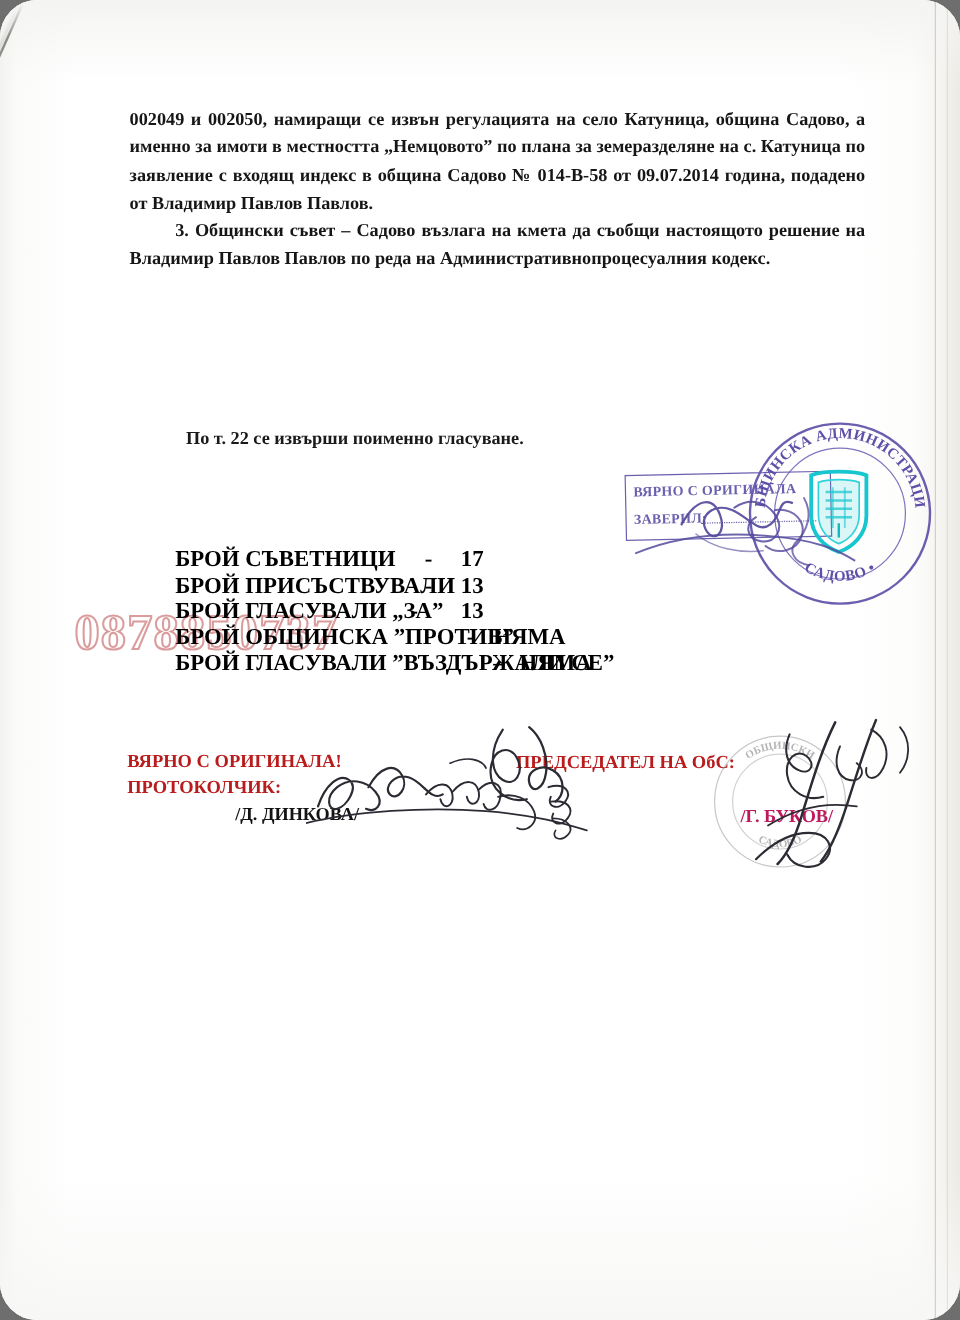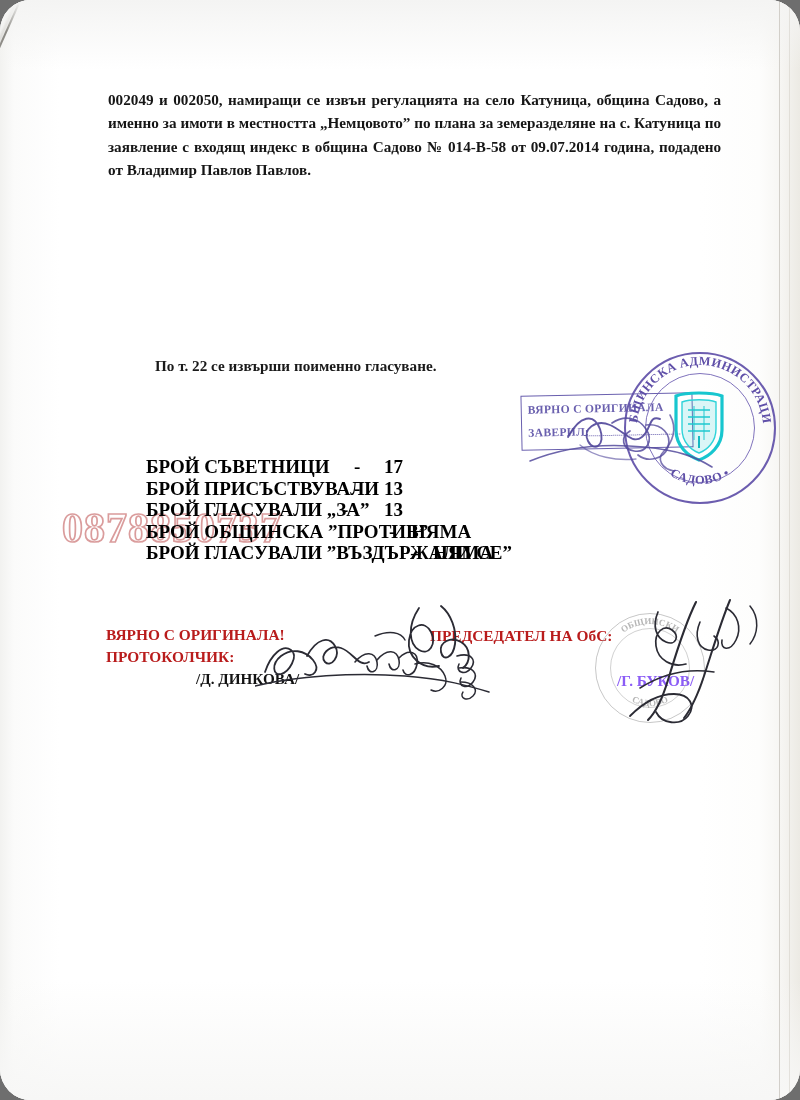--- a/index.html
+++ b/index.html
@@ -126,21 +126,21 @@
     position: absolute;
     font-size: 15.4px;
     line-height: 22px;
     color: #b91c1c;
     font-weight: 700;
     white-space: nowrap;
   }
   .sig-left  { left: 106px; top: 624px; }
   .sig-right { left: 430px; top: 625px; }
   .sig-name-left  { position: absolute; left: 196px; top: 670px; font-weight: 700; font-size: 15.2px; color:#131313; white-space: nowrap;}
-  .sig-name-right { position: absolute; left: 617px; top: 672px; font-weight: 700; font-size: 15.2px; color:#8b5cf6; white-space: nowrap;}
+  .sig-name-right { position: absolute; left: 617px; top: 672px; font-weight: 700; font-size: 15.2px; color:#be185d; white-space: nowrap;}
 
   
   .watermark {
     position: absolute;
     left: 62px;
     top: 504px;
     font-size: 42px;
     letter-spacing: 1px;
     font-weight: 700;
     color: transparent;
@@ -247,20 +247,21 @@
   <div class="paper-base"></div>
   <div class="paper-top-shade"></div>
   <div class="paper-bottom-shade"></div>
   <div class="right-edge-line"></div>
   <div class="right-edge-line2"></div>
   <div class="crease2"></div>
   <div class="crease"></div>
 
   <div class="doc-body">
     <p>002049 и 002050, намиращи се извън регулацията на село Катуница, община Садово, а именно за имоти в местността „Немцовото” по плана за земеразделяне на с. Катуница по заявление с входящ индекс в община Садово № 014-В-58 от 09.07.2014 година, подадено от Владимир Павлов Павлов.</p>
+    <p class="p-indent">3.  Общински съвет – Садово възлага на кмета да съобщи настоящото решение на Владимир Павлов Павлов по реда на Административнопроцесуалния кодекс.</p>
   </div>
 
   <div class="notice-line">По т. 22 се извърши поименно гласуване.</div>
 
   <div class="watermark">0878850737</div>
 
   <div class="votes">
     <span class="row vrow-1">
       <span class="lbl">БРОЙ СЪВЕТНИЦИ</span><span class="sep">-</span><span class="val">17</span>
     </span>

